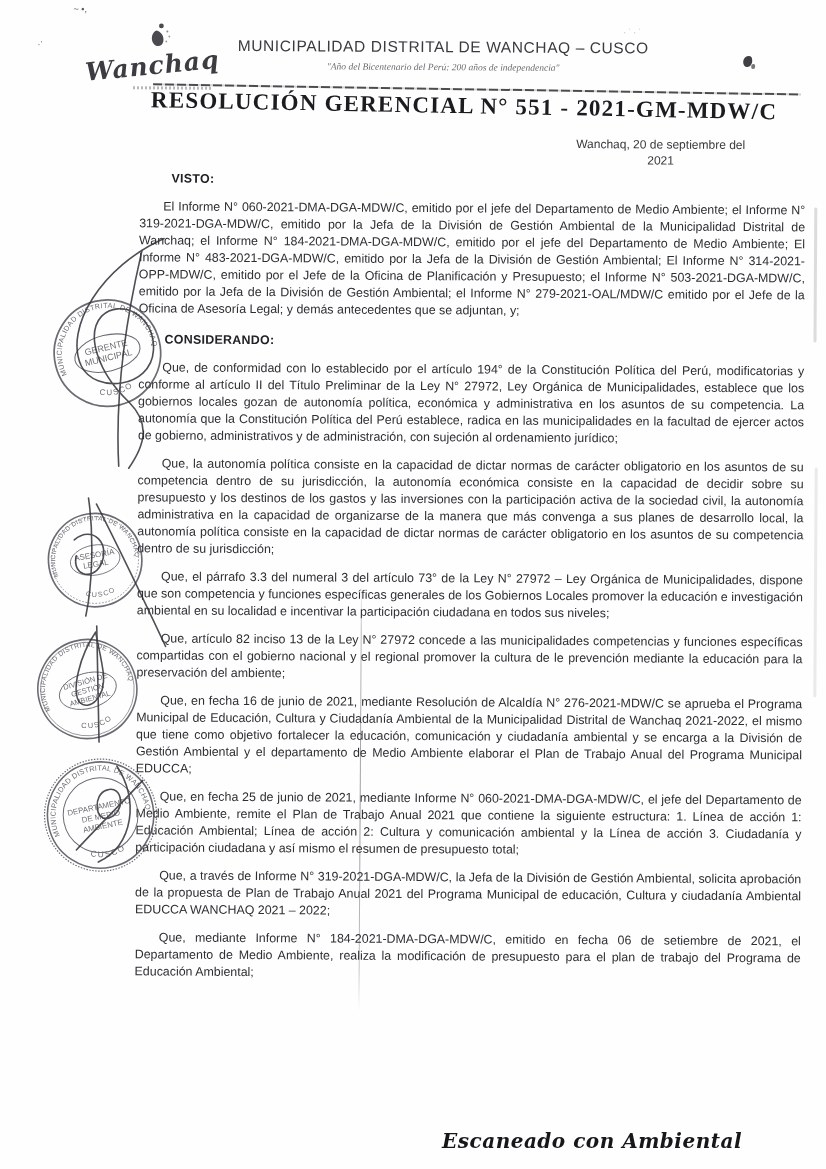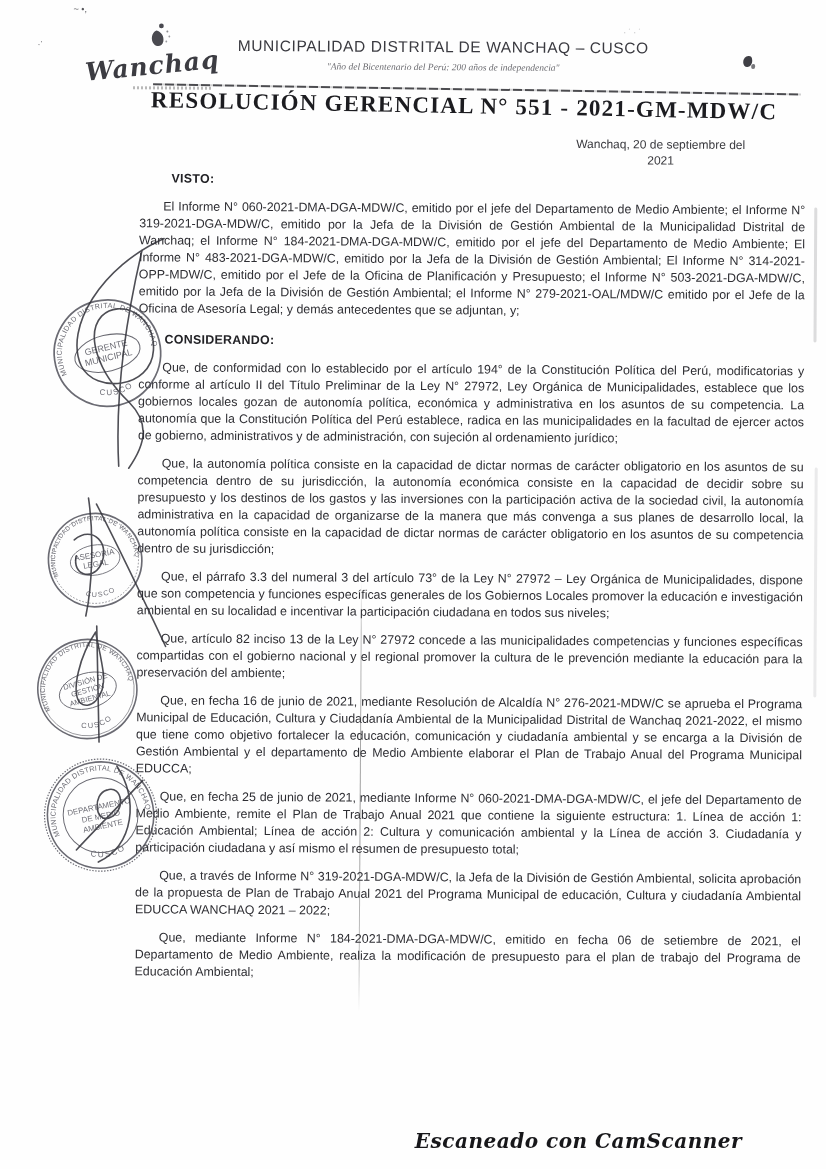--- a/index.html
+++ b/index.html
@@ -212,13 +212,13 @@
   <div class="edge-streak" style="left:812px;top:205px;height:135px;"></div>
   <div class="edge-streak" style="left:814px;top:465px;height:230px;opacity:.6;"></div>
   <div class="speck" style="left:70px;top:6px;">~ •,</div>
   <div class="speck" style="left:36px;top:40px;transform:rotate(40deg);">:</div>
   <div class="speck" style="left:620px;top:26px;opacity:.45;letter-spacing:2px;">·˙·˙</div>
   <div class="blob" style="left:740px;top:54px;width:9px;height:11px;"></div>
   <div class="blob" style="left:748px;top:62px;width:4px;height:5px;opacity:.7;"></div>
 
 </div>
 
-<div class="watermark">Escaneado con CamScanner</div>
+<div class="watermark">Escaneado con Ambiental</div>
 
 </body></html>

